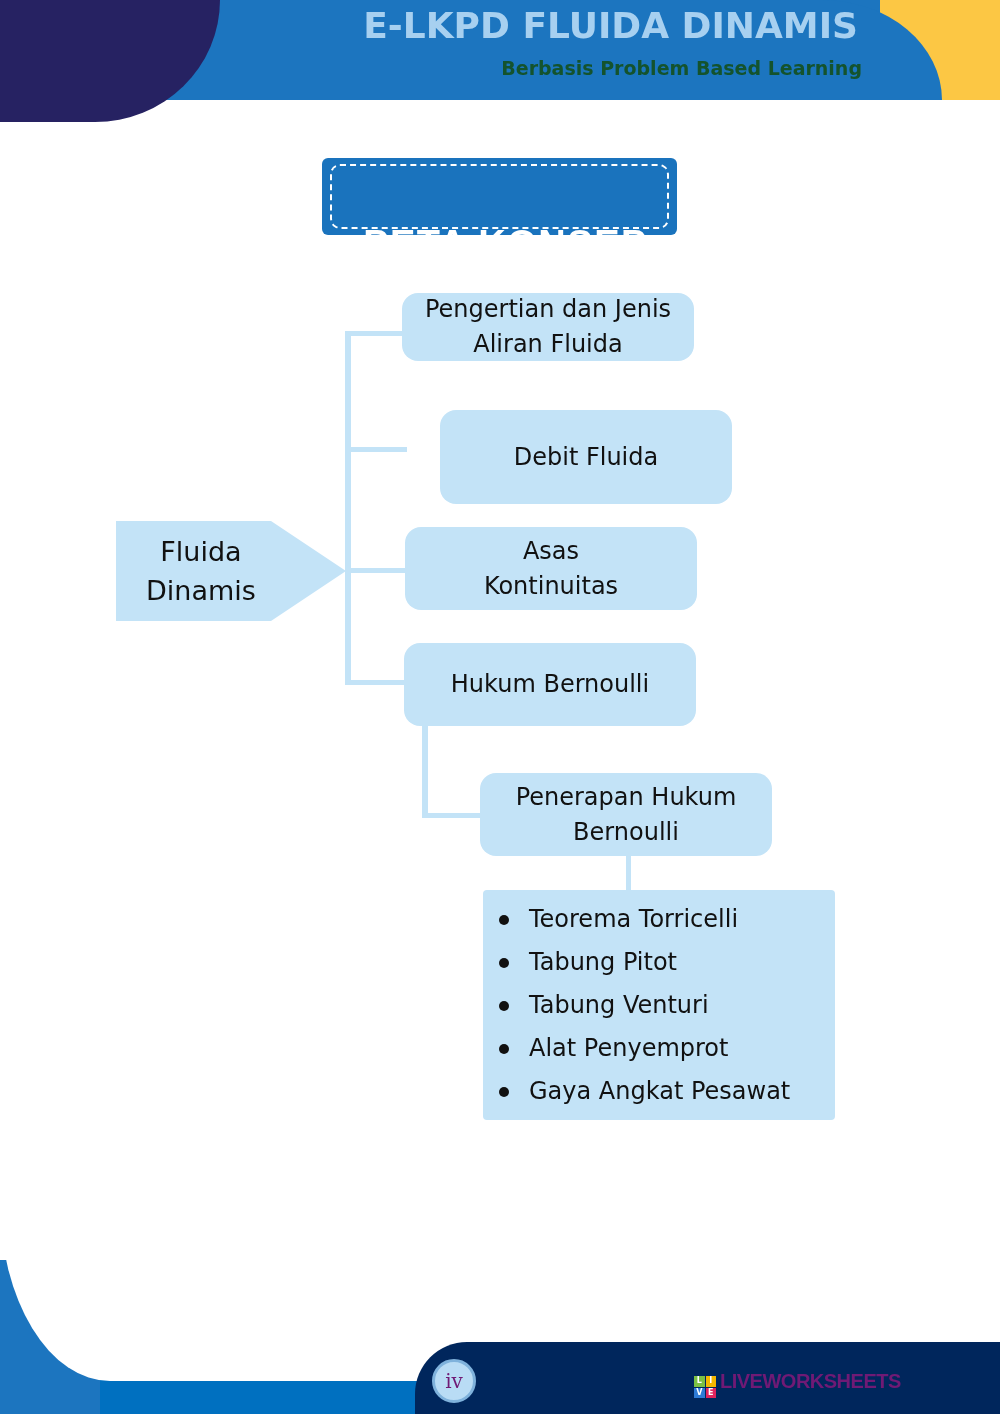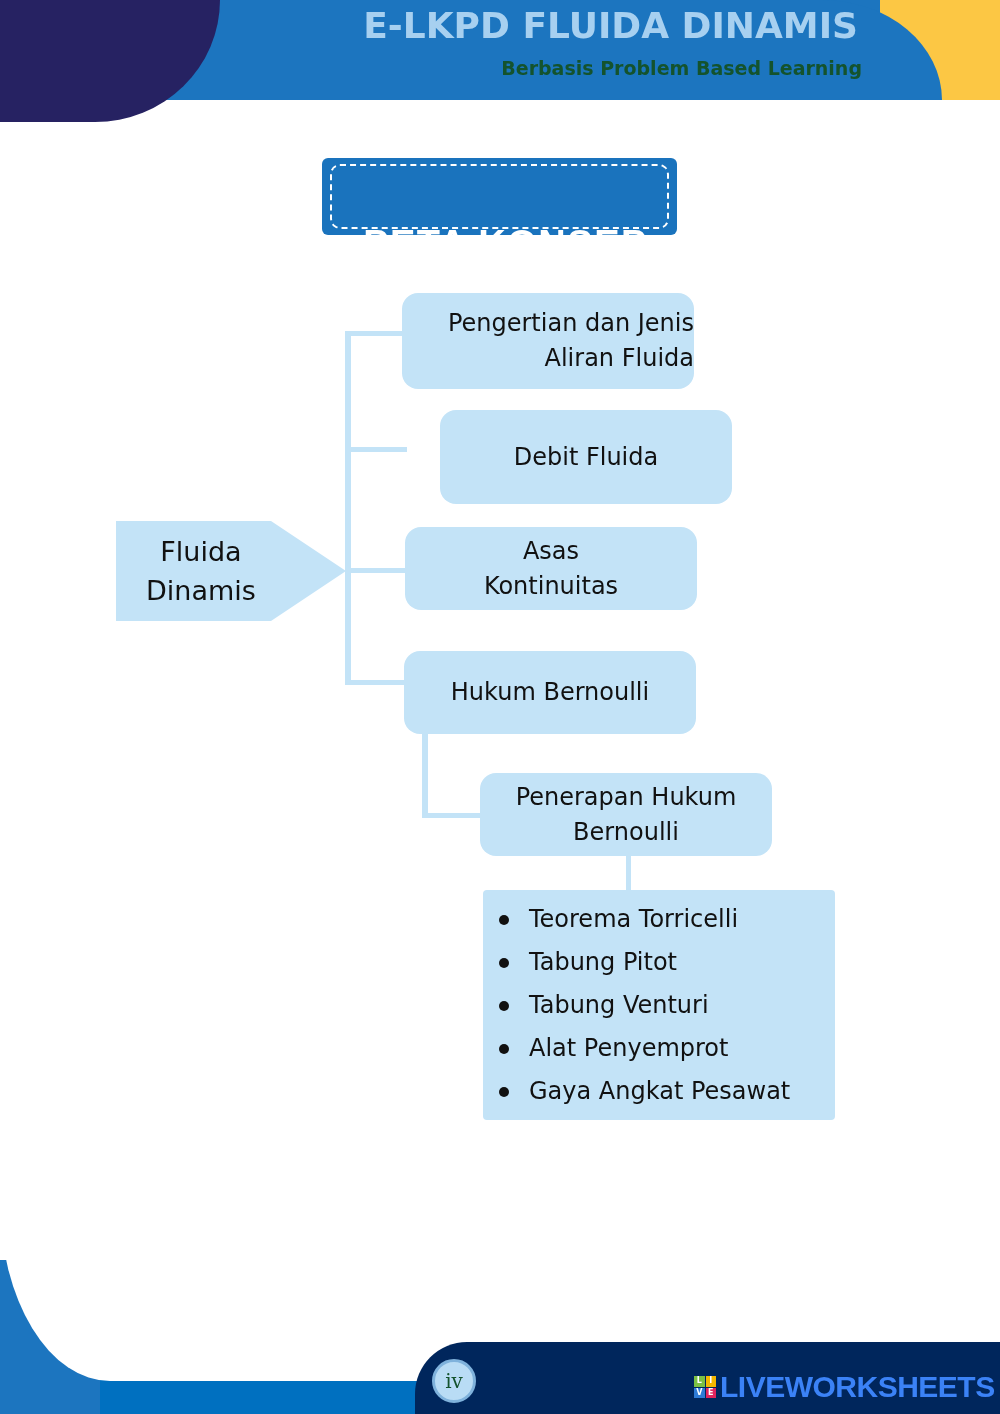--- a/index.html
+++ b/index.html
@@ -28,24 +28,24 @@
   .app-list { left:483px; top:890px; width:352px; height:230px; background:#c3e3f7; border-radius:4px; box-sizing:border-box; padding:8px 0 0 14px; }
   .app-list ul { margin:0; padding:0; list-style:none; }
   .app-list li { font-size:24px; line-height:43px; color:#111; display:flex; align-items:center; }
   .bullet { width:10px; height:10px; background:#111; border-radius:50%; margin-right:20px; margin-left:2px; flex:none; }
 
   
   .ftr-blue { left:0; top:1260px; width:460px; height:154px; background:#1c75bf; }
   .ftr-blue2 { left:100px; top:1380px; width:360px; height:34px; background:#0070c0; }
   .ftr-white { left:0; top:1200px; width:470px; height:181px; background:#fff; border-bottom-left-radius:110px 180px; }
   .ftr-navy { left:415px; top:1342px; width:585px; height:72px; background:#00265c; border-top-left-radius:52px; }
-  .iv-logo { left:432px; top:1359px; width:44px; height:44px; border-radius:50%; background:#b9dcf5; border:3px solid #7fb2dc; box-sizing:border-box; display:flex; align-items:center; justify-content:center; font-family:"DejaVu Serif", serif; font-size:20px; color:#14532d; }
+  .iv-logo { left:432px; top:1359px; width:44px; height:44px; border-radius:50%; background:#b9dcf5; border:3px solid #7fb2dc; box-sizing:border-box; display:flex; align-items:center; justify-content:center; font-family:"DejaVu Serif", serif; font-size:20px; color:#701a75; }
   .lw-logo { left:694px; top:1376px; width:22px; height:22px; display:grid; grid-template-columns:1fr 1fr; grid-template-rows:1fr 1fr; gap:1px; }
   .lw-logo span { font-size:8px; font-weight:bold; color:#fff; display:flex; align-items:center; justify-content:center; line-height:1; }
-  .lw-text { left:720px; top:1370px; color:#3b82f6; font-weight:bold; font-size:30px; letter-spacing:-0.5px; font-family:"Liberation Sans", sans-serif; }
+  .lw-text { left:720px; top:1370px; color:#701a75; font-weight:bold; font-size:20px; letter-spacing:-0.5px; font-family:"Liberation Sans", sans-serif; }
 </style>
 </head>
 <body>
 
 <div class="abs hdr-band"></div>
 <div class="abs hdr-yellow"></div>
 <div class="abs hdr-bluecap"></div>
 <div class="abs hdr-navy"></div>
 <div class="abs hdr-title">E-LKPD FLUIDA DINAMIS</div>
 <div class="abs hdr-sub">Berbasis Problem Based Learning</div>
@@ -61,24 +61,24 @@
 <div class="abs line" style="left:345px; top:680px; width:62px; height:5px;"></div>
 <div class="abs line" style="left:422px; top:724px; width:6px; height:94px;"></div>
 <div class="abs line" style="left:422px; top:813px; width:62px; height:5px;"></div>
 <div class="abs line" style="left:626px; top:853px; width:5px; height:40px;"></div>
 
 <svg class="abs root-shape" viewBox="0 0 230 100">
   <polygon points="0,0 155,0 230,50 155,100 0,100" fill="#c3e3f7"></polygon>
 </svg>
 <div class="abs root-text">Fluida Dinamis</div>
 
-<div class="abs node" style="left:402px; top:293px; width:292px; height:96px;text-align:right;">Pengertian dan Jenis Aliran Fluida</div>
+<div class="abs node" style="left:402px; top:293px; width:292px; height:68px;">Pengertian dan Jenis Aliran Fluida</div>
 <div class="abs node" style="left:404px; top:410px; width:292px; height:94px;margin-left:36px;">Debit Fluida</div>
 <div class="abs node" style="left:405px; top:527px; width:292px; height:83px; padding:0 60px; box-sizing:border-box;">Asas Kontinuitas</div>
-<div class="abs node" style="left:404px; top:643px; width:292px; height:83px;margin-top:8px;">Hukum Bernoulli</div>
+<div class="abs node" style="left:404px; top:643px; width:292px; height:83px;">Hukum Bernoulli</div>
 
 <div class="abs node" style="left:480px; top:773px; width:292px; height:83px; padding:16px 20px; box-sizing:border-box;">Penerapan Hukum Bernoulli</div>
 
 <div class="abs app-list">
   <ul>
     <li>
         <span class="bullet"></span>
         <span>Teorema Torricelli</span>
       </li>
     <li>

